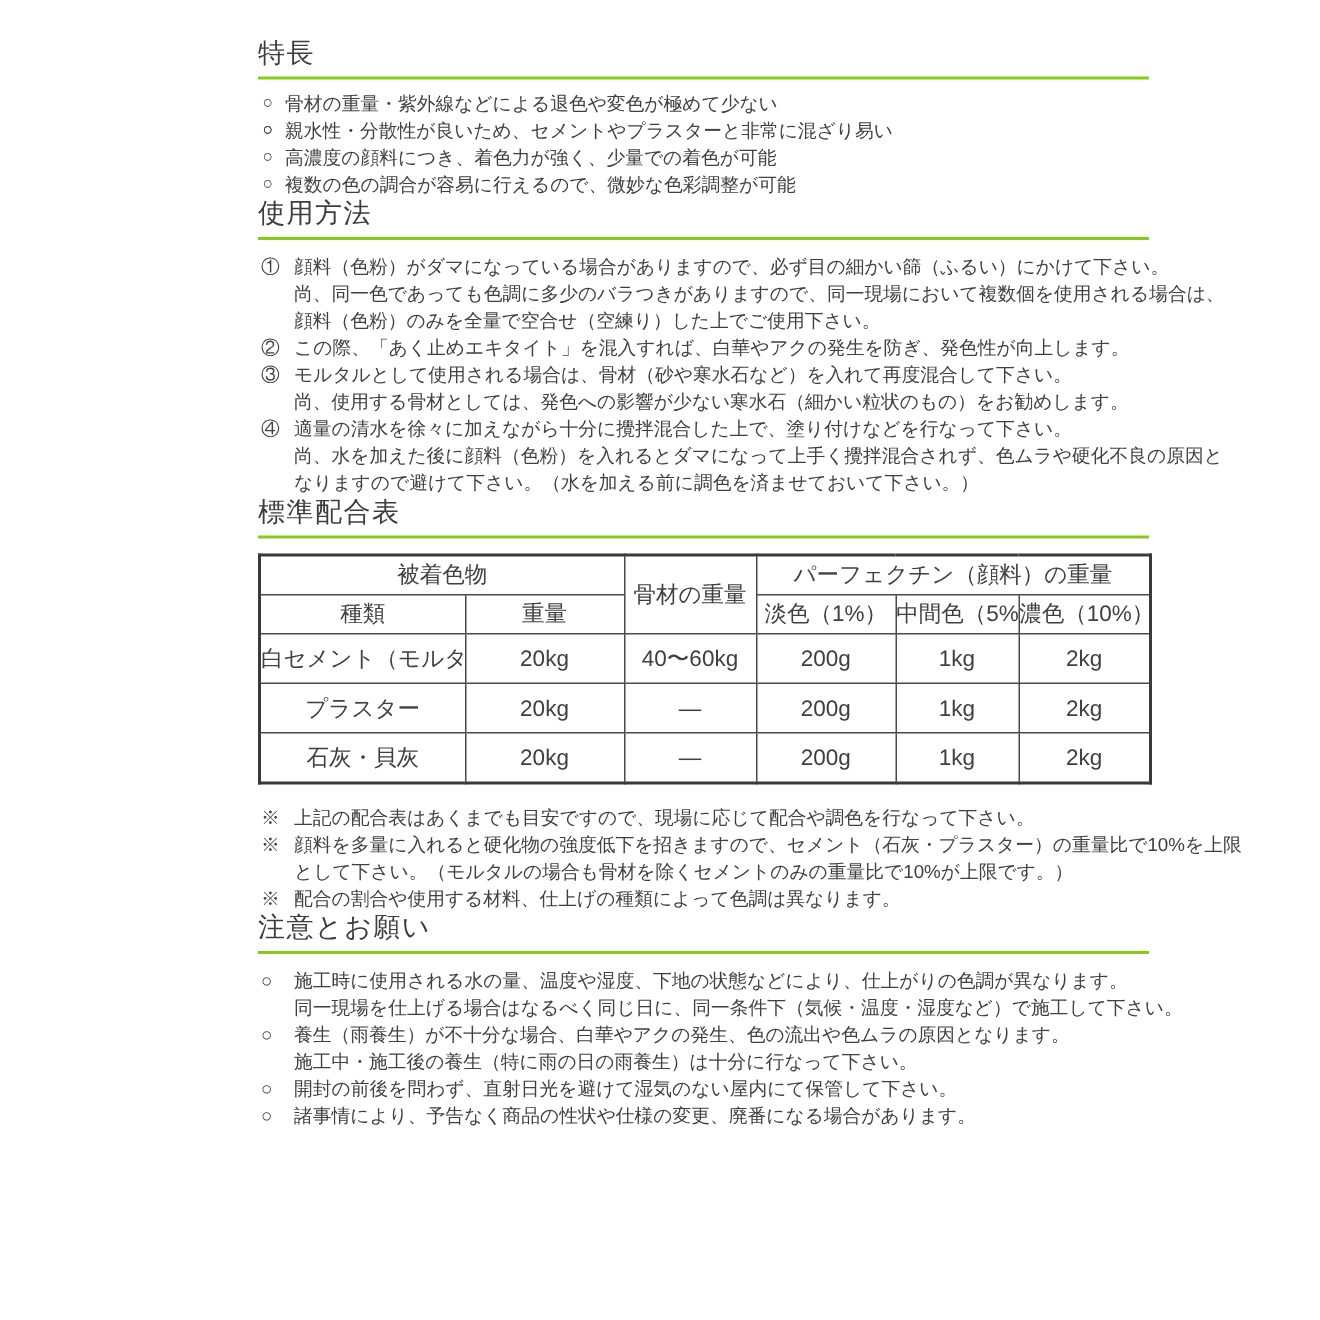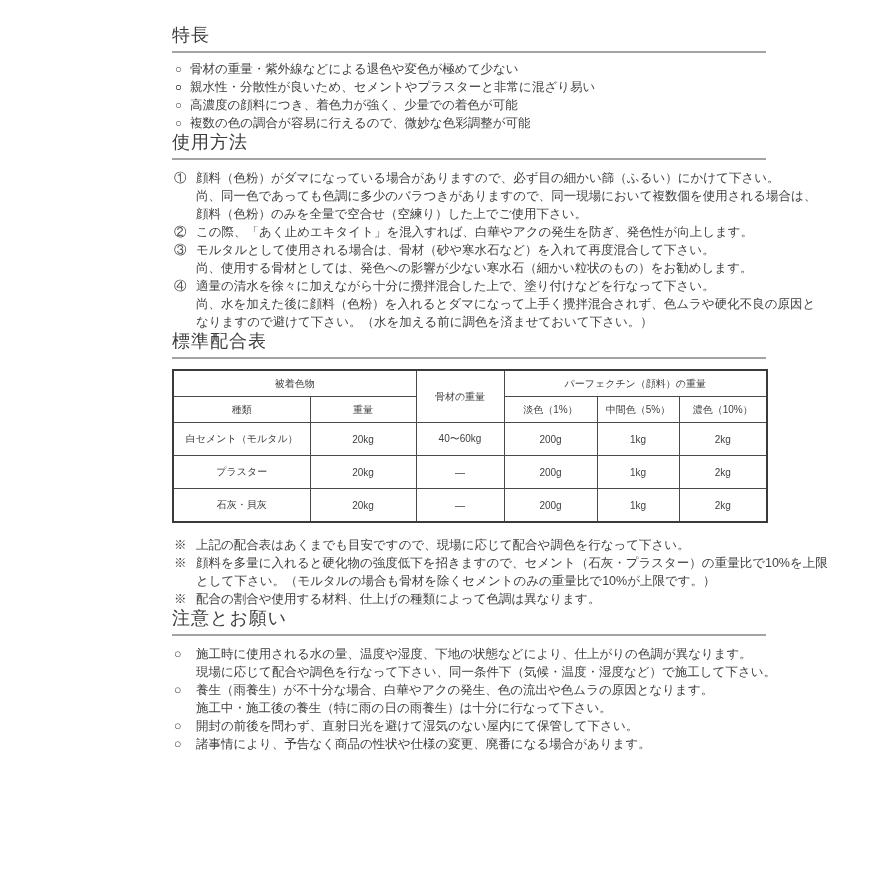--- a/index.html
+++ b/index.html
@@ -19,21 +19,21 @@
     padding-top: 25px;
   }
   h2.section-heading {
     margin: 0;
     font-size: 18px;
     line-height: 21px;
     font-weight: normal;
     letter-spacing: 1px;
     color: #3d3d3d;
     padding-bottom: 5px;
-    border-bottom: 2px solid #a3a3a3;
+    border-bottom: 2px solid #84cc16;
   }
   .mt-usage    { margin-top: 12px; }
   .mt-mixing   { margin-top: 17px; }
   .mt-cautions { margin-top: 24px; }
 
   .section-body { margin-top: 9px; font-size: 12.5px; line-height: 18px; }
   .features-body { margin-top: 7px; }
   .notes-body { margin-top: 13px; }
 
   .b-item, .n-item {
@@ -54,21 +54,21 @@
     top: 0;
     font-size: 12.5px;
   }
   .line { white-space: nowrap; }
 
   table.mix-table {
     border-collapse: collapse;
     margin-top: 10px;
     width: 594px;
     table-layout: fixed;
-    font-size: 10px;
+    font-size: 15px;
     color: #404040;
   }
   table.mix-table th, table.mix-table td {
     border: 1px solid #4a4a4a;
     text-align: center;
     vertical-align: middle;
     font-weight: normal;
     padding: 0;
     overflow: hidden;
     white-space: nowrap;
@@ -210,21 +210,21 @@
     </div>
   </section>
 
   <section>
     <h2 class="section-heading mt-cautions">注意とお願い</h2>
     <div class="section-body">
 
       <div class="n-item">
         <span class="n-mark">○</span>
         <div class="line">施工時に使用される水の量、温度や湿度、下地の状態などにより、仕上がりの色調が異なります。</div>
-        <div class="line">現場に応じて配合や調色を行なって下さい、同一条件下（気候・温度・湿度など）で施工して下さい。</div>
+        <div class="line">同一現場を仕上げる場合はなるべく同じ日に、同一条件下（気候・温度・湿度など）で施工して下さい。</div>
       </div>
 
       <div class="n-item">
         <span class="n-mark">○</span>
         <div class="line">養生（雨養生）が不十分な場合、白華やアクの発生、色の流出や色ムラの原因となります。</div>
         <div class="line">施工中・施工後の養生（特に雨の日の雨養生）は十分に行なって下さい。</div>
       </div>
 
       <div class="n-item">
         <span class="n-mark">○</span>

